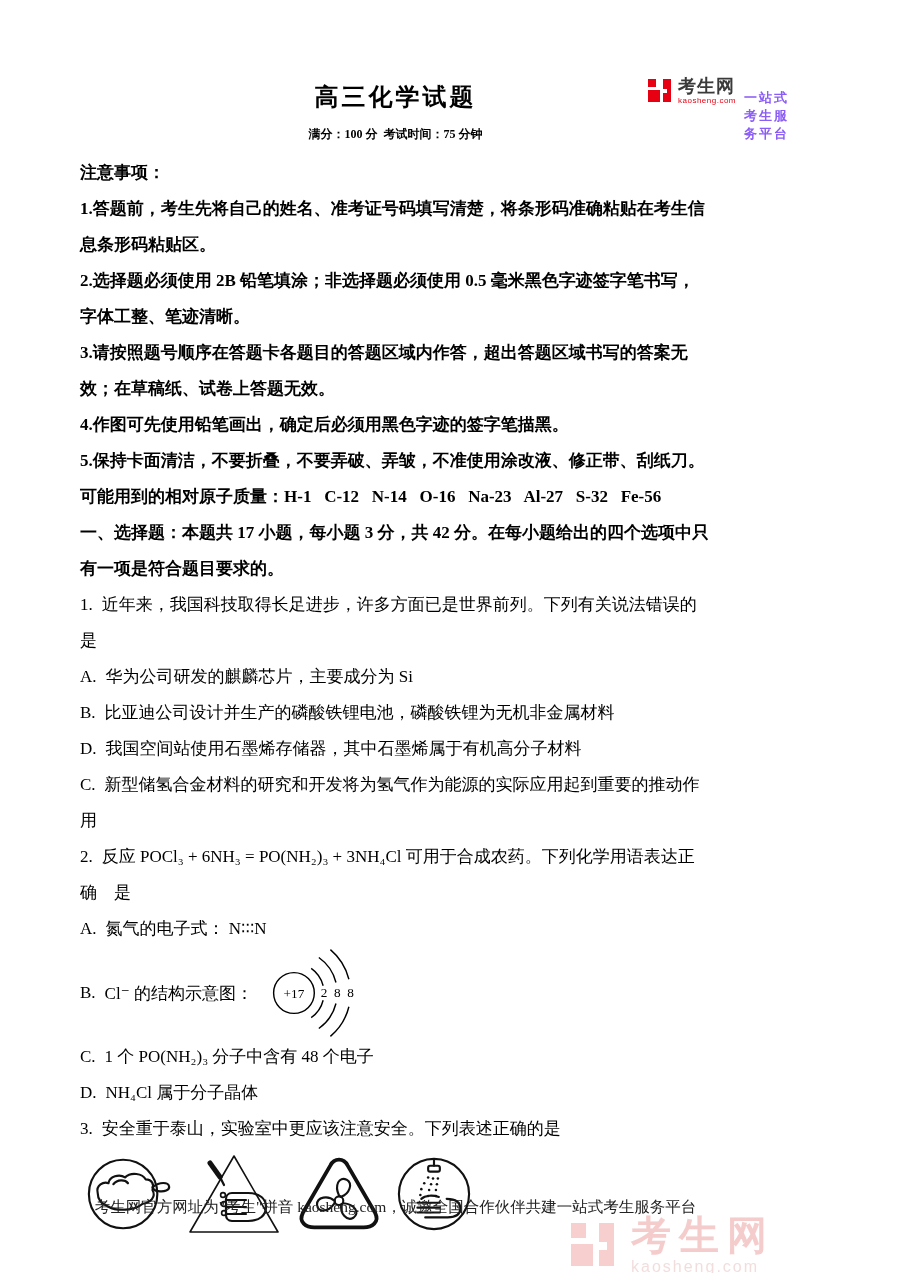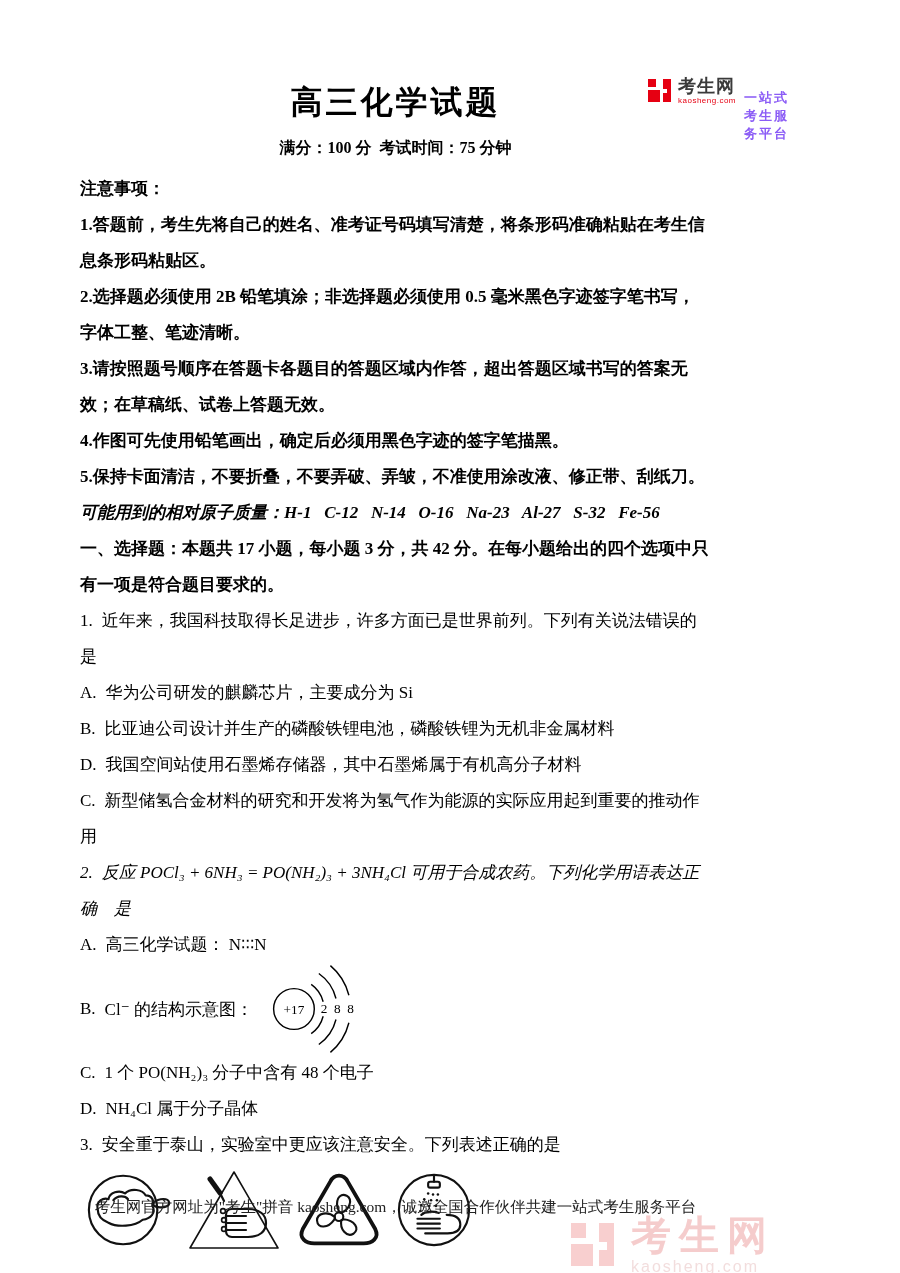--- a/index.html
+++ b/index.html
@@ -16,28 +16,28 @@
   .bm-n{position:absolute;left:15px;top:12px;width:4px;height:4px;background:#fff;}
   .brand-text{margin-left:4px;line-height:1;}
   .brand-name{font-family:"Liberation Sans","DejaVu Sans",sans-serif;font-weight:bold;
               font-size:18px;color:#3a3a3a;letter-spacing:1px;}
   .brand-domain{font-family:"Liberation Sans","DejaVu Sans",sans-serif;font-size:8px;
               color:#e60012;margin-top:2px;letter-spacing:.5px;}
   .brand-tagline{font-family:"Liberation Sans","DejaVu Sans",sans-serif;font-weight:bold;
               font-size:13px;color:#8b5cf6;margin:12px 0 0 8px;letter-spacing:2px;}
 
   
-  .title{margin:0;padding-top:70px;text-align:center;font-size:32px;font-weight:bold;letter-spacing:3px;}
-  .subtitle{margin-top:13px;text-align:center;font-size:16px;font-weight:bold;white-space:pre-wrap;}
+  .title{margin:0;padding-top:70px;text-align:center;font-size:24px;font-weight:bold;letter-spacing:3px;}
+  .subtitle{margin-top:13px;text-align:center;font-size:12px;font-weight:bold;white-space:pre-wrap;}
 
   
   .content{margin:12px 80px 0 80px;font-size:17px;}
   .content p{margin:0;line-height:36px;}
   .bold{font-weight:bold;}
-  .pre{white-space:pre-wrap;font-style:italic;}
+  .pre{white-space:pre-wrap;}
   .opt-label{margin-right:9px;}
 
   
   .opt-row{display:flex;align-items:center;height:92px;}
   .shell-diagram{width:146px;height:92px;margin-left:6px;flex:0 0 auto;}
   .shell-diagram path,.shell-diagram circle{fill:none;stroke:#000;stroke-width:1.6;}
   .shell-diagram text{font-family:"Liberation Serif","DejaVu Serif",serif;font-size:15px;fill:#000;text-anchor:middle;}
 
   
   .safety-icons{display:flex;align-items:center;gap:14px;margin:4px 0 0 84px;}
@@ -99,21 +99,21 @@
 
     <p class="bold">一、选择题：本题共 17 小题，每小题 3 分，共 42 分。在每小题给出的四个选项中只有一项是符合题目要求的。</p>
 
     <p><span class="opt-label">1.</span><span>近年来，我国科技取得长足进步，许多方面已是世界前列。下列有关说法错误的是</span></p>
     <p><span class="opt-label">A.</span><span>华为公司研发的麒麟芯片，主要成分为 Si</span></p>
     <p><span class="opt-label">B.</span><span>比亚迪公司设计并生产的磷酸铁锂电池，磷酸铁锂为无机非金属材料</span></p>
     <p><span class="opt-label">D.</span><span>我国空间站使用石墨烯存储器，其中石墨烯属于有机高分子材料</span></p>
     <p><span class="opt-label">C.</span><span>新型储氢合金材料的研究和开发将为氢气作为能源的实际应用起到重要的推动作用</span></p>
 
     <p class="pre"><span class="opt-label">2.</span><span>反应 POCl₃ + 6NH₃ = PO(NH₂)₃ + 3NH₄Cl 可用于合成农药。下列化学用语表达正确　是</span></p>
-    <p><span class="opt-label">A.</span><span>高三化学试题： N∶∶∶N</span></p>
+    <p><span class="opt-label">A.</span><span>氮气的电子式： N∶∶∶N</span></p>
 
     <div class="opt-row">
       <span class="opt-label">B.</span>
       <span>Cl⁻ 的结构示意图：</span>
       <svg class="shell-diagram" viewBox="0 0 150 104">
         <circle cx="32" cy="52" r="23"></circle>
 
         <path d="M51.5,24.2 A34,34 0 0 1 65.0,43.8"></path>
         <path d="M65.0,60.2 A34,34 0 0 1 51.5,79.8"></path>
         <path d="M60.1,11.9 A49,49 0 0 1 79.5,40.1"></path>

